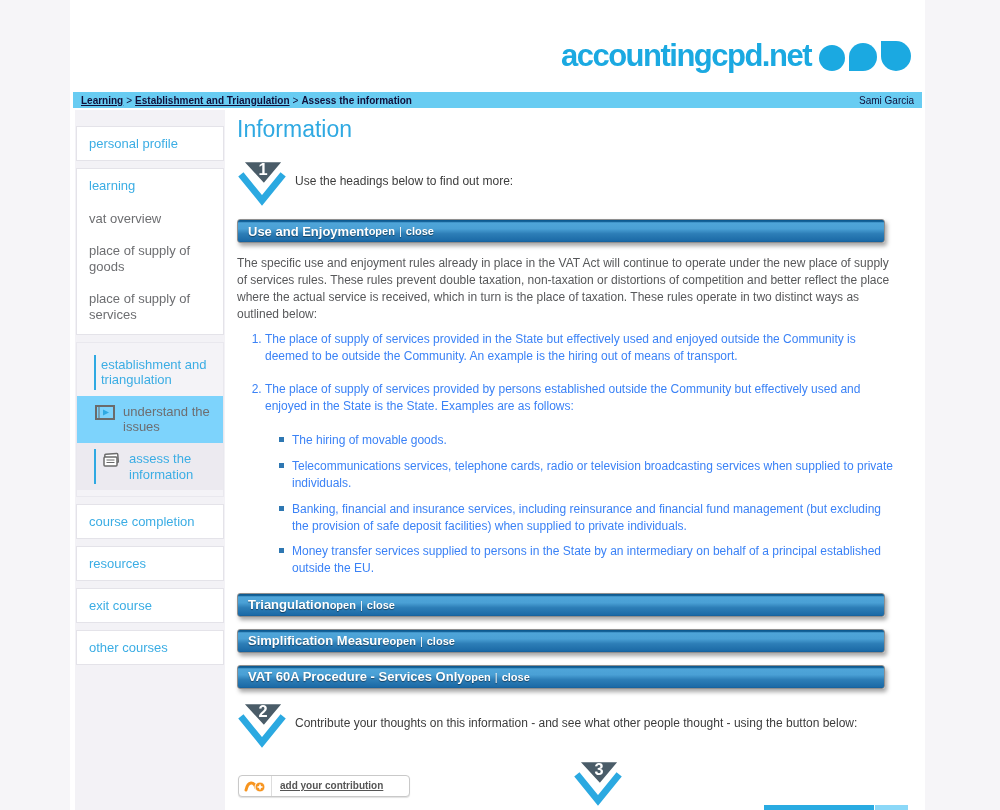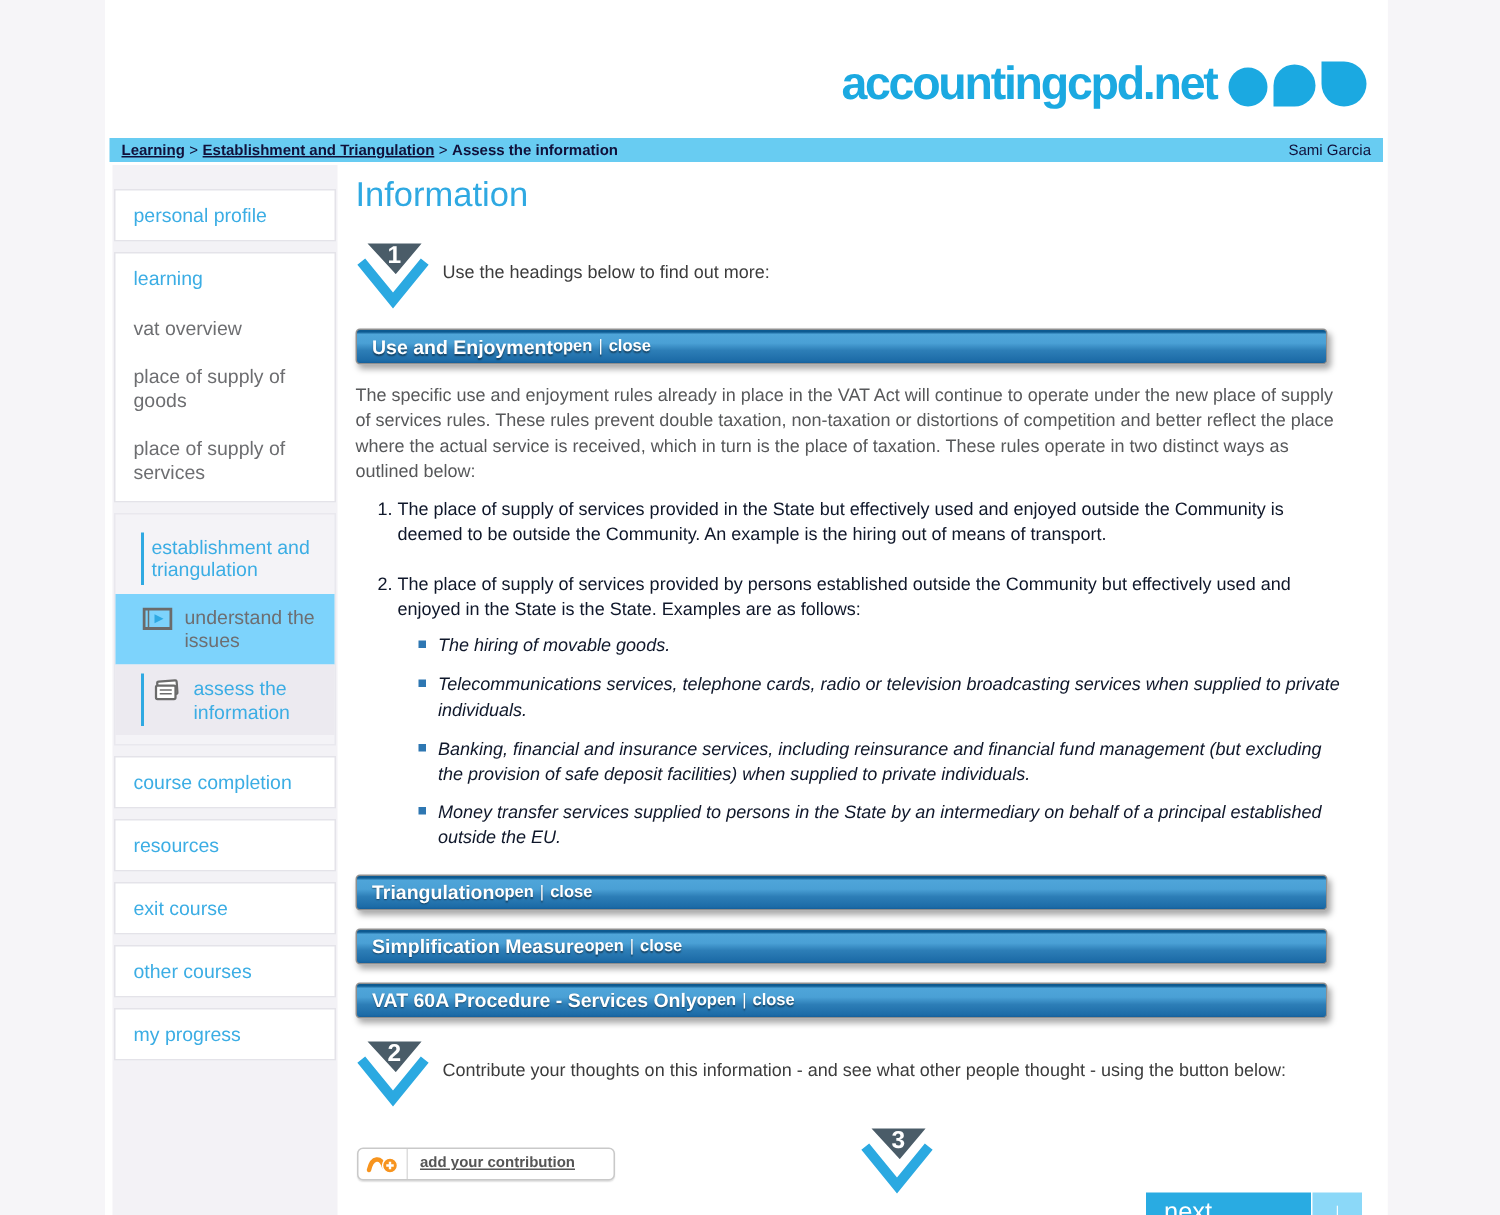--- a/index.html
+++ b/index.html
@@ -54,23 +54,23 @@
   .secbar{height:22px;border:1px solid #8f8f8f;border-radius:3px;box-shadow:2px 3px 4px rgba(0,0,0,0.35);
     background:linear-gradient(180deg,#0d5a91 0%,#0d5a91 6%,#4fa5d9 13%,#4aa0d5 40%,#2d7eb7 62%,#1c6ba7 94%,#155f9a 100%);
     display:flex;align-items:center;padding:0 10px;box-sizing:content-box;
     width:626px;margin:0 0 12px 0;cursor:pointer;}
   .secbar .sectitle{color:#fff;font-size:13px;font-weight:bold;text-shadow:0 1px 1px rgba(0,0,0,.45);}
   .secbar .occ{color:#fff;font-size:11px;font-weight:bold;text-shadow:0 1px 1px rgba(0,0,0,.45);}
   .secbar .occ span{cursor:pointer;}
   .secbar .occ .d{padding:0 4px;font-weight:normal;}
 
   .para{font-size:12px;color:#57585a;line-height:1.42;margin:10px 0 4px 0;width:660px;}
-  ol.numlist{margin:8px 0 6px 0;padding-left:28px;color:#0f172a;font-size:12px;width:630px;}
+  ol.numlist{margin:8px 0 6px 0;padding-left:28px;color:#3b82f6;font-size:12px;width:630px;}
   ol.numlist>li{margin-bottom:16px;line-height:1.4;}
-  ul.sqlist{list-style:none;margin:8px 0 2px 0;padding-left:14px;font-style:italic;}
+  ul.sqlist{list-style:none;margin:18px 0 2px 0;padding-left:14px;}
   ul.sqlist>li{position:relative;padding-left:13px;margin-bottom:9px;line-height:1.4;}
   ul.sqlist>li::before{content:"";position:absolute;left:0;top:5px;width:5px;height:5px;background:#2e77b2;}
 
   .bottom-block{position:relative;height:112px;margin-top:8px;}
   .contrib-btn{position:absolute;left:1px;top:16px;display:flex;align-items:center;height:20px;
     background:#fff;border:1px solid #c9c9c9;border-radius:4px;box-shadow:0 1px 1px rgba(0,0,0,.12);cursor:pointer;width:170px;}
   .contrib-ico{flex:0 0 32px;display:flex;align-items:center;justify-content:center;border-right:1px solid #ddd;height:100%;}
   .contrib-label{font-size:10px;font-weight:bold;color:#555;padding:0 8px;white-space:nowrap;text-decoration:underline;}
   .step3{position:absolute;left:336px;top:0;display:flex;align-items:flex-start;width:335px;}
   .step3 .steptext{padding-top:6px;}
@@ -142,21 +142,20 @@
             </svg>
           </span>
           <span class="txt blue">assess the information</span>
         </div>
       </div>
 
       <div class="sbox blue plainlink">course completion</div>
       <div class="sbox blue plainlink">resources</div>
       <div class="sbox blue plainlink">exit course</div>
       <div class="sbox blue plainlink">other courses</div>
-      <div class="sbox blue plainlink">my progress</div>
     </div>
 
     <div class="content">
       <h1 class="pagetitle">Information</h1>
 
       <div class="steprow">
         <svg class="stepicon" viewBox="0 0 52 52">
           <path d="M4 16 L26 43 L48 16" fill="none" stroke="#2ba9e1" stroke-width="7"></path>
           <polygon points="5,2 49,2 28,27" fill="#4a5c68" stroke="#ffffff" stroke-width="3"></polygon>
           <text x="27" y="17" text-anchor="middle" fill="#ffffff" font-size="17" font-weight="bold" font-family="Liberation Sans, sans-serif">1</text>

